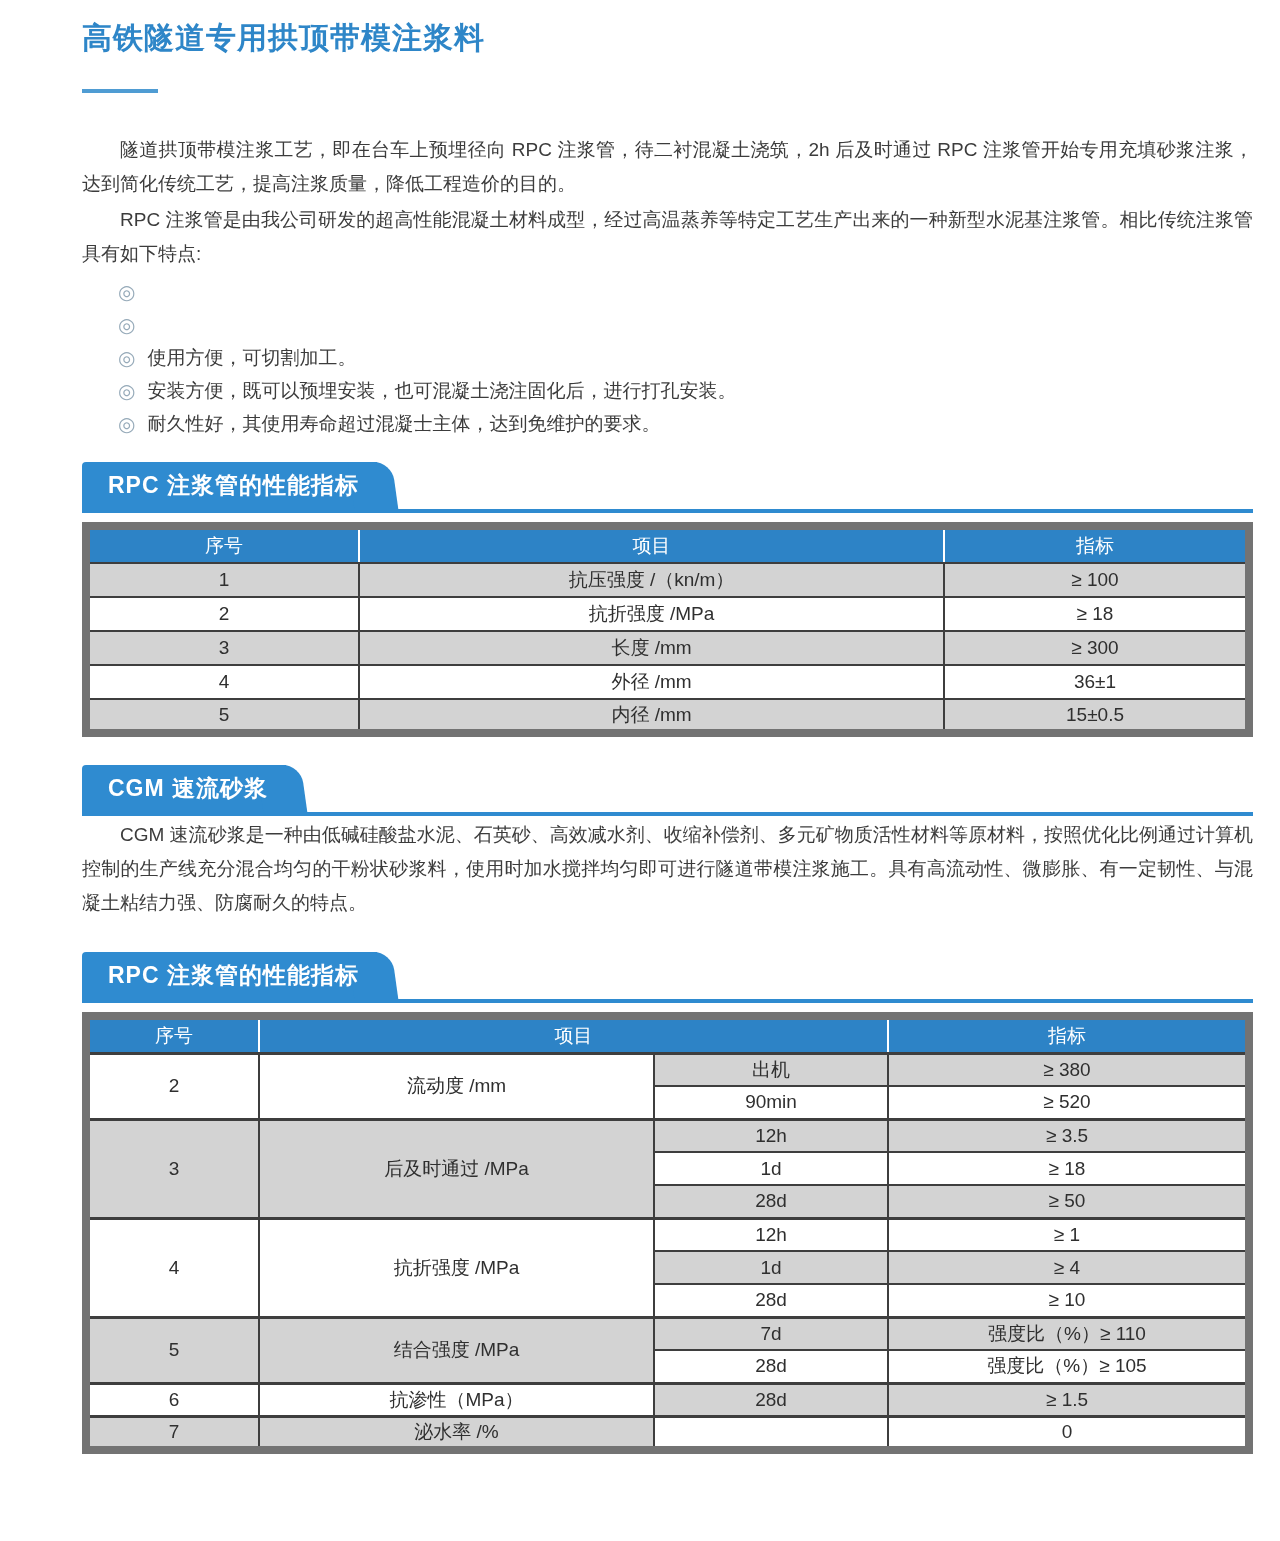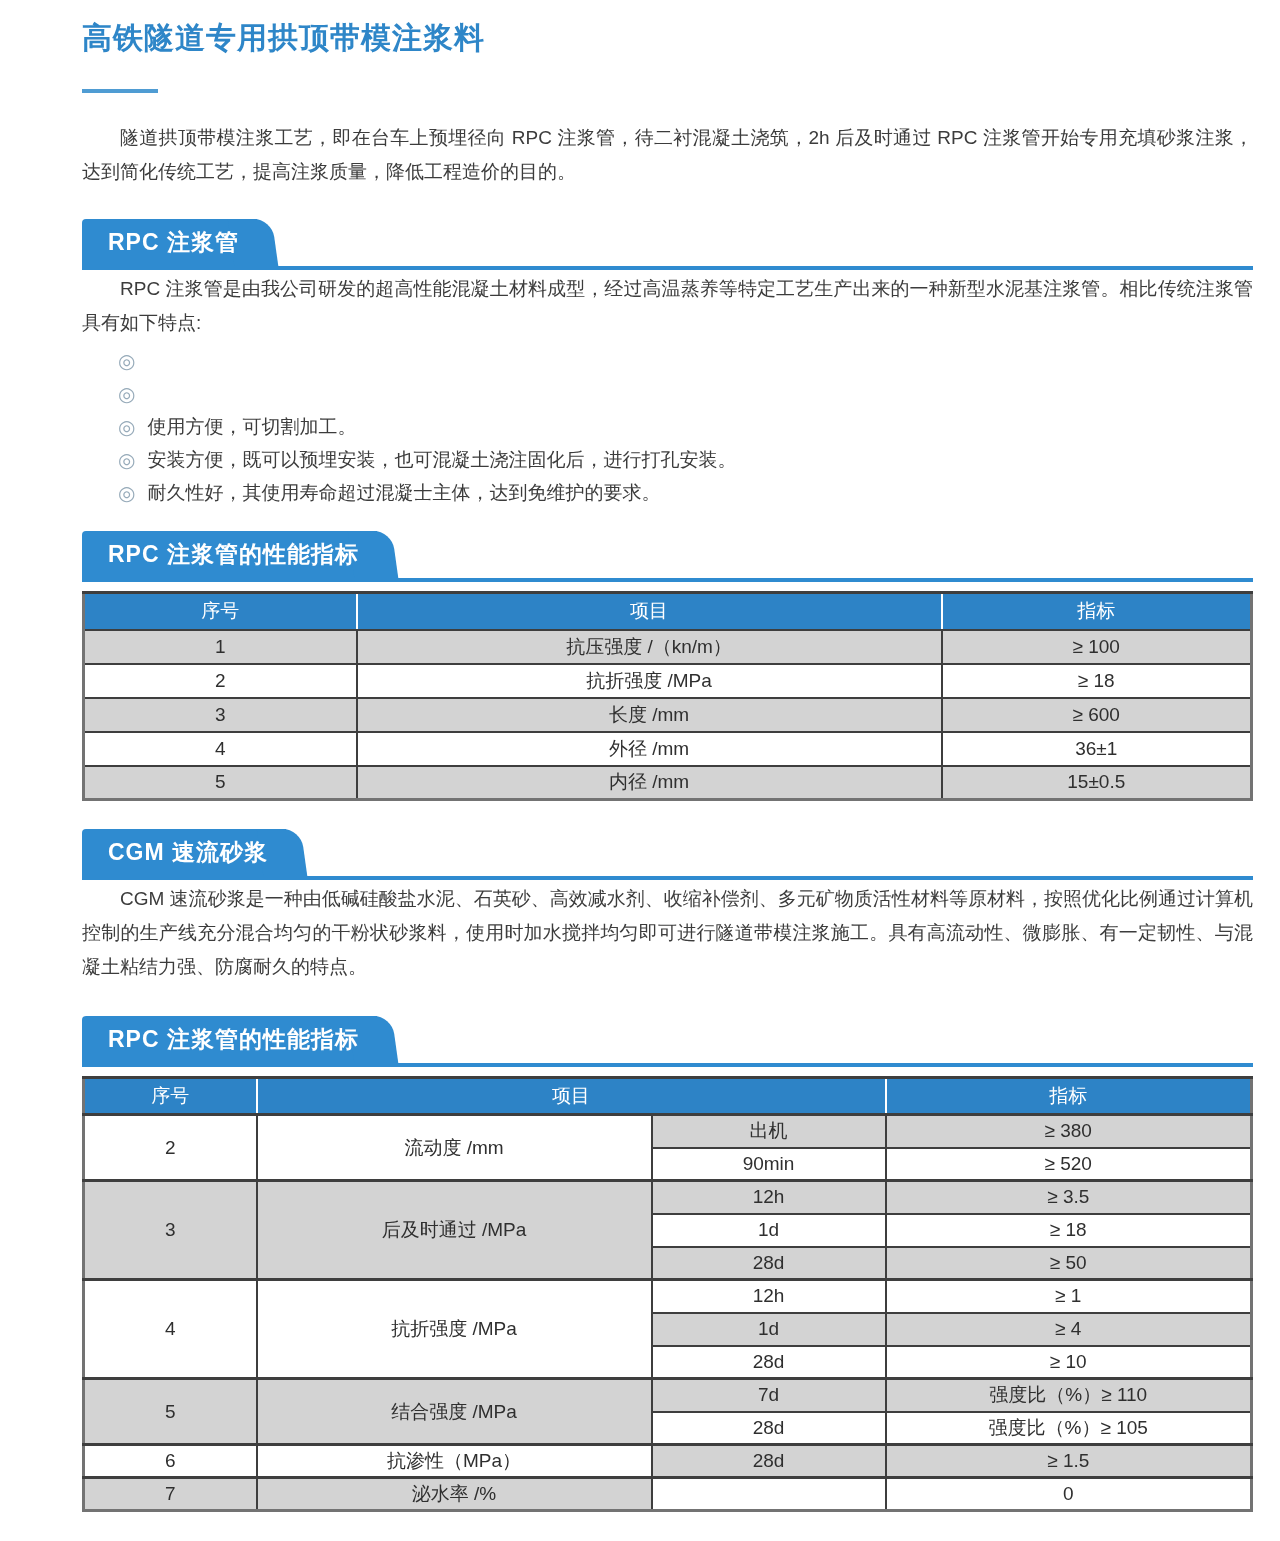--- a/index.html
+++ b/index.html
@@ -17,21 +17,21 @@
     font-size:30px; font-weight:bold; color:#2e86c8;
     letter-spacing:1px;
   }
   .title-rule { width:76px; height:4px; background:#4f9cd3; margin-top:30px; }
 
   
   .para {
     font-size:19px; line-height:34px; color:#3c3c3c;
     text-align:justify; text-indent:2em;
   }
-  .intro { margin-top:28px; }
+  .intro { margin-top:40px; }
 
   
   .banner { margin-top:30px; }
   .banner-tab {
     position:relative; z-index:0;
     display:inline-block;
     background:#2f8bd0; color:#ffffff;
     font-size:23px; font-weight:bold;
     height:47px; line-height:47px;
     padding:0 18px 0 26px;
@@ -57,21 +57,21 @@
     margin:9px 0; line-height:24px;
   }
   .bullet {
     color:#96aab9; font-size:20px; margin-right:12px; flex:0 0 auto;
   }
 
   
   table {
     width:100%; border-collapse:collapse; table-layout:fixed;
     margin-top:9px;
-    border:3px solid #737373;
+    border:8px solid #737373;
   }
   th {
     background:#2d83c6; color:#ffffff; font-weight:normal;
     font-size:19px; height:37px; text-align:center;
     border-left:2px solid #ffffff; border-right:2px solid #ffffff;
     border-top:3px solid #3e3e3e; border-bottom:2px solid #3e3e3e;
   }
   td {
     border:2px solid #3e3e3e;
     font-size:19px; color:#2f2f2f; text-align:center;
@@ -85,24 +85,20 @@
 </head>
 <body>
 
 <div class="page">
 
   <h1 class="doc-title">高铁隧道专用拱顶带模注浆料</h1>
   <div class="title-rule"></div>
 
   <p class="para intro">隧道拱顶带模注浆工艺，即在台车上预埋径向 RPC 注浆管，待二衬混凝土浇筑，2h 后及时通过 RPC 注浆管开始专用充填砂浆注浆，达到简化传统工艺，提高注浆质量，降低工程造价的目的。</p>
 
-  <div class="banner">
-    <span class="banner-tab">RPC 注浆管</span>
-    <div class="banner-rule"></div>
-  </div>
   <p class="para section-desc">RPC 注浆管是由我公司研发的超高性能混凝土材料成型，经过高温蒸养等特定工艺生产出来的一种新型水泥基注浆管。相比传统注浆管具有如下特点:</p>
   <ul class="features" id="feature-list">
       <li>
         <span class="bullet">◎</span>
       </li>
       <li>
         <span class="bullet">◎</span>
       </li>
       <li>
         <span class="bullet">◎</span>
@@ -142,21 +138,21 @@
           <td class="gray">≥ 100</td>
         </tr>
         <tr>
           <td>2</td>
           <td>抗折强度 /MPa</td>
           <td>≥ 18</td>
         </tr>
         <tr>
           <td class="gray">3</td>
           <td class="gray">长度 /mm</td>
-          <td class="gray">≥ 600</td>
+          <td class="gray">≥ 300</td>
         </tr>
         <tr>
           <td>4</td>
           <td>外径 /mm</td>
           <td>36±1</td>
         </tr>
         <tr>
           <td class="gray">5</td>
           <td class="gray">内径 /mm</td>
           <td class="gray">15±0.5</td>

